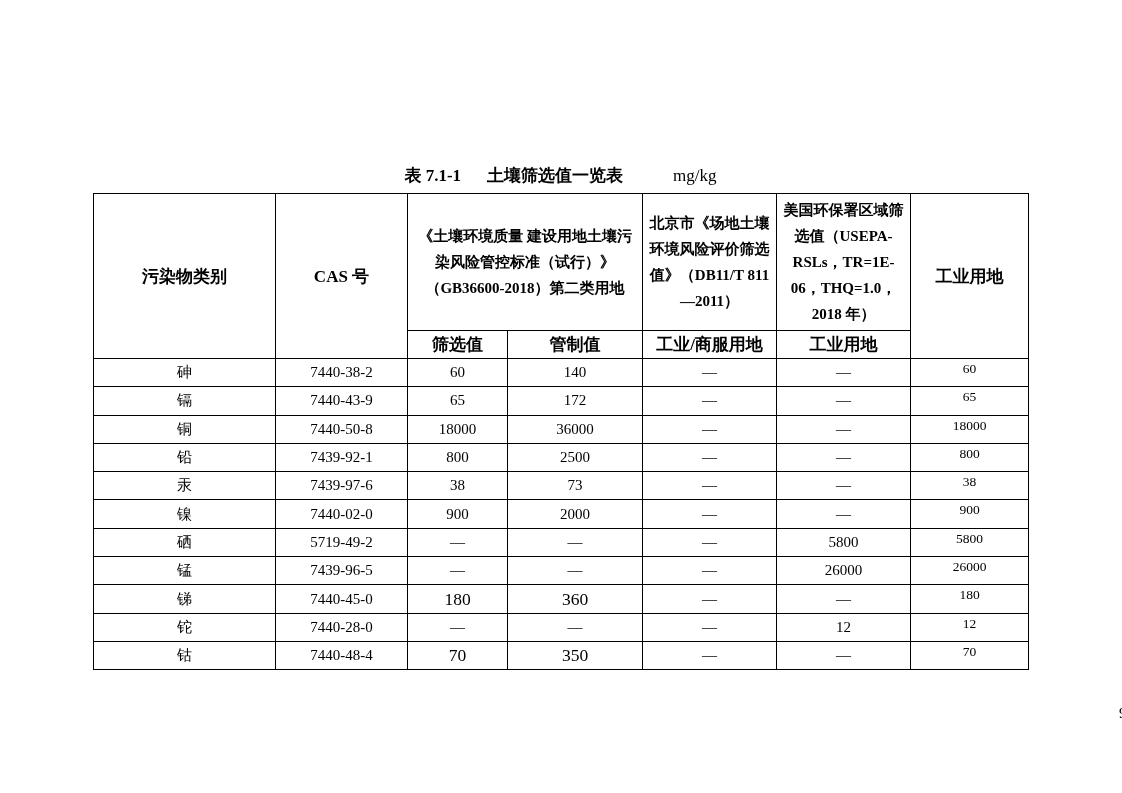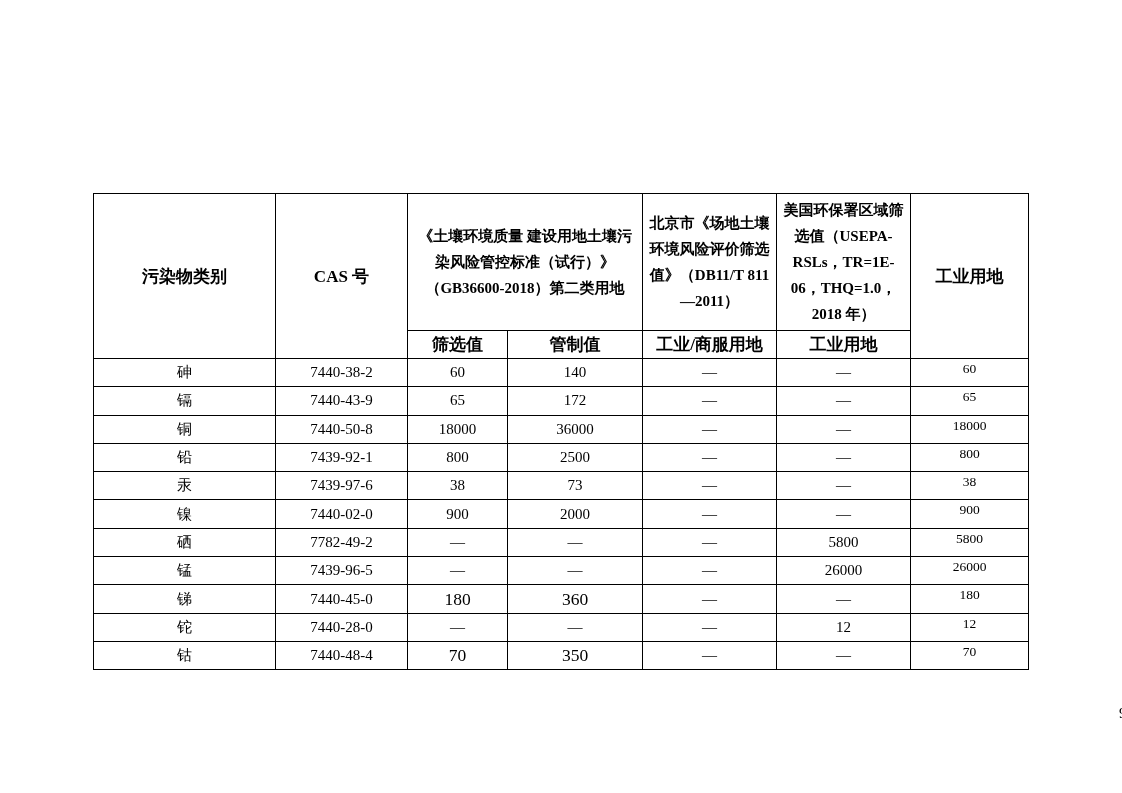--- a/index.html
+++ b/index.html
@@ -86,20 +86,23 @@
     text-align: right;
     font-size: 15px;
     padding-left: 12px;
   }
 </style>
 </head>
 <body>
 
 <div class="page">
 
+  <div class="doc-title">
+    <span>表 7.1-1</span><span class="gap1"></span><span>土壤筛选值一览表</span><span class="gap2"></span><span class="unit">mg/kg</span>
+  </div>
 
   <table class="soil-table">
     <colgroup>
       <col style="width:182px">
       <col style="width:132px">
       <col style="width:100px">
       <col style="width:135px">
       <col style="width:134px">
       <col style="width:134px">
       <col style="width:118px">
@@ -170,21 +173,21 @@
           <td class="pollutant-cell">镍</td>
           <td class="cas-cell">7440-02-0</td>
           <td class="gb-screening-cell">900</td>
           <td class="gb-control-cell">2000</td>
           <td class="beijing-cell">—</td>
           <td class="usepa-cell">—</td>
           <td class="selected-cell">900</td>
         </tr>
         <tr>
           <td class="pollutant-cell">硒</td>
-          <td class="cas-cell">7782-49-2</td>
+          <td class="cas-cell">5719-49-2</td>
           <td class="gb-screening-cell">—</td>
           <td class="gb-control-cell">—</td>
           <td class="beijing-cell">—</td>
           <td class="usepa-cell">5800</td>
           <td class="selected-cell">5800</td>
         </tr>
         <tr>
           <td class="pollutant-cell">锰</td>
           <td class="cas-cell">7439-96-5</td>
           <td class="gb-screening-cell">—</td>

